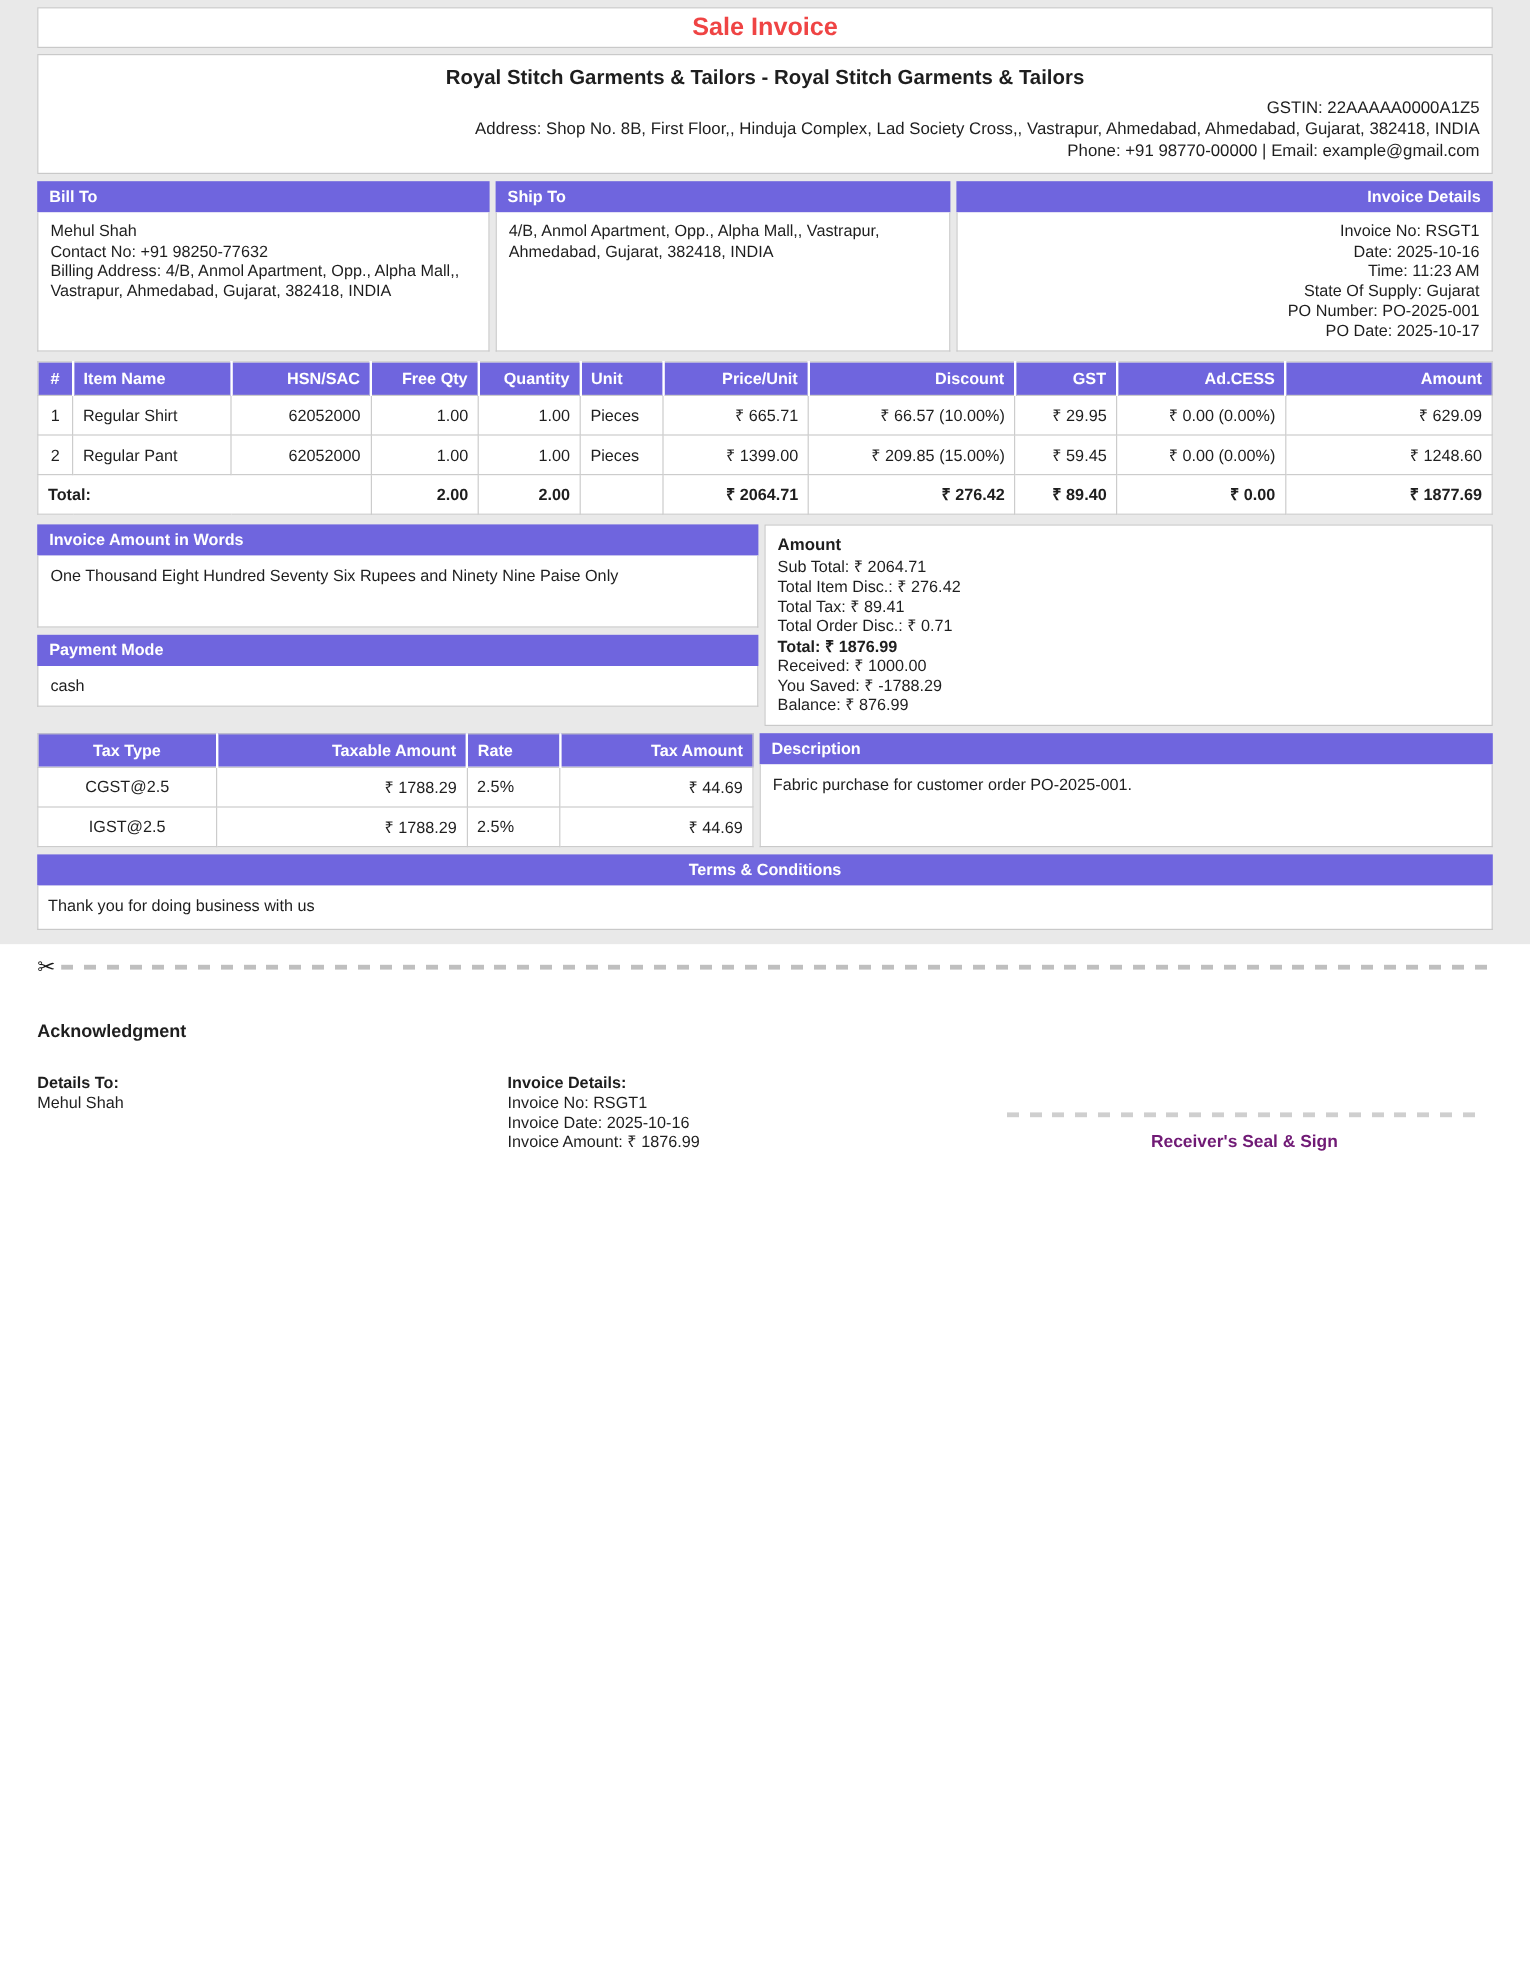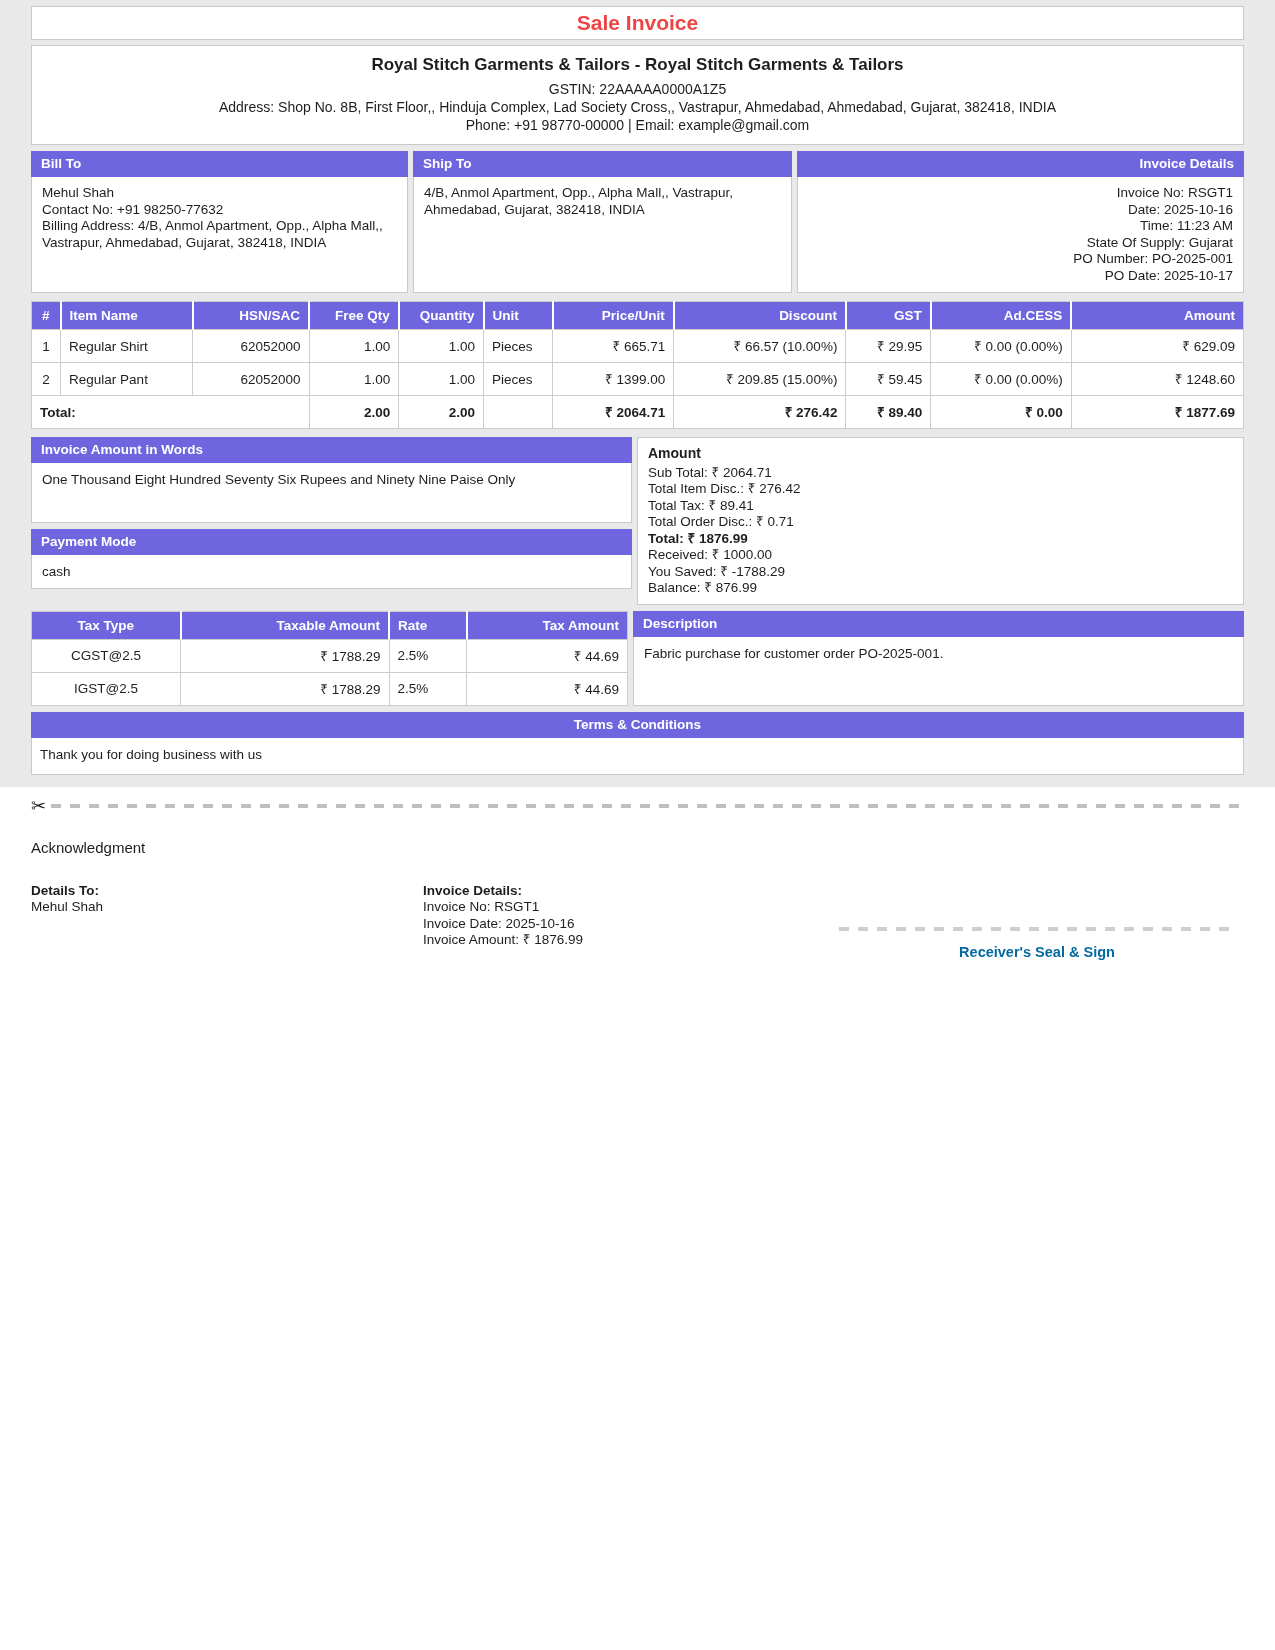--- a/index.html
+++ b/index.html
@@ -13,21 +13,21 @@
   .canvas { background:#e9e9e9; padding:6px 31px 12px; }
   .box { background:#fff; border:1px solid #c9c9c9; }
 
   
   .title-box { height:34px; display:flex; align-items:center; justify-content:center; margin-bottom:5px; }
   .title-box h1 { font-size:21px; font-weight:bold; color:#ef4444; }
 
   
   .company-box { text-align:center; padding:9px 10px 10px; margin-bottom:6px; }
   .company-name { font-size:17px; font-weight:bold; margin-bottom:5px; }
-  .company-line { font-size:14px; line-height:18px; }
+  .company-line { font-size:14px; line-height:18px;text-align:right; }
 
   
   .bar { background:#6f65de; color:#fff; font-weight:bold; font-size:13.5px;
          padding:6px 10px; line-height:14px; }
   .bar.right { text-align:right; }
   .bar.center { text-align:center; }
 
   
   .parties { display:flex; gap:5px; margin-bottom:8px; align-items:stretch; }
   .party { display:flex; flex-direction:column; }
@@ -68,28 +68,28 @@
   
   .terms-box { display:flex; flex-direction:column; }
   .terms-body { background:#fff; border:1px solid #c9c9c9; border-top:none; padding:9px 8px 12px; }
 
   
   .bottom { position:relative; padding:0 31px; min-height:858px; background:#fff; }
   .cutline { display:flex; align-items:center; padding-top:10px; }
   .scissors { font-size:18px; line-height:18px; color:#1a1a1a; margin-right:5px; }
   .dashes { flex:1; height:4px;
             background:repeating-linear-gradient(90deg,#bfbfbf 0 10px,transparent 10px 19px); }
-  .ack-title { font-size:15px; font-weight:normal; margin-top:24px; }
+  .ack-title { font-size:15px; font-weight:bold; margin-top:36px; }
   .ack-row { display:flex; margin-top:27px; line-height:16.5px; }
   .ack-left { width:392px; }
   .ack-right { }
   .receiver { position:absolute; right:40px; top:140px; width:396px; text-align:center; }
   .receiver-dashes { height:4px; margin-bottom:13px;
             background:repeating-linear-gradient(90deg,#cfcfcf 0 10px,transparent 10px 19px); }
-  .receiver-label { font-weight:bold; font-size:14.5px; color:#0369a1; }
+  .receiver-label { font-weight:bold; font-size:14.5px; color:#701a75; }
 </style>
 </head>
 <body>
 
 <div class="canvas">
 
   <div class="box title-box">
     <h1>Sale Invoice</h1>
   </div>
 

